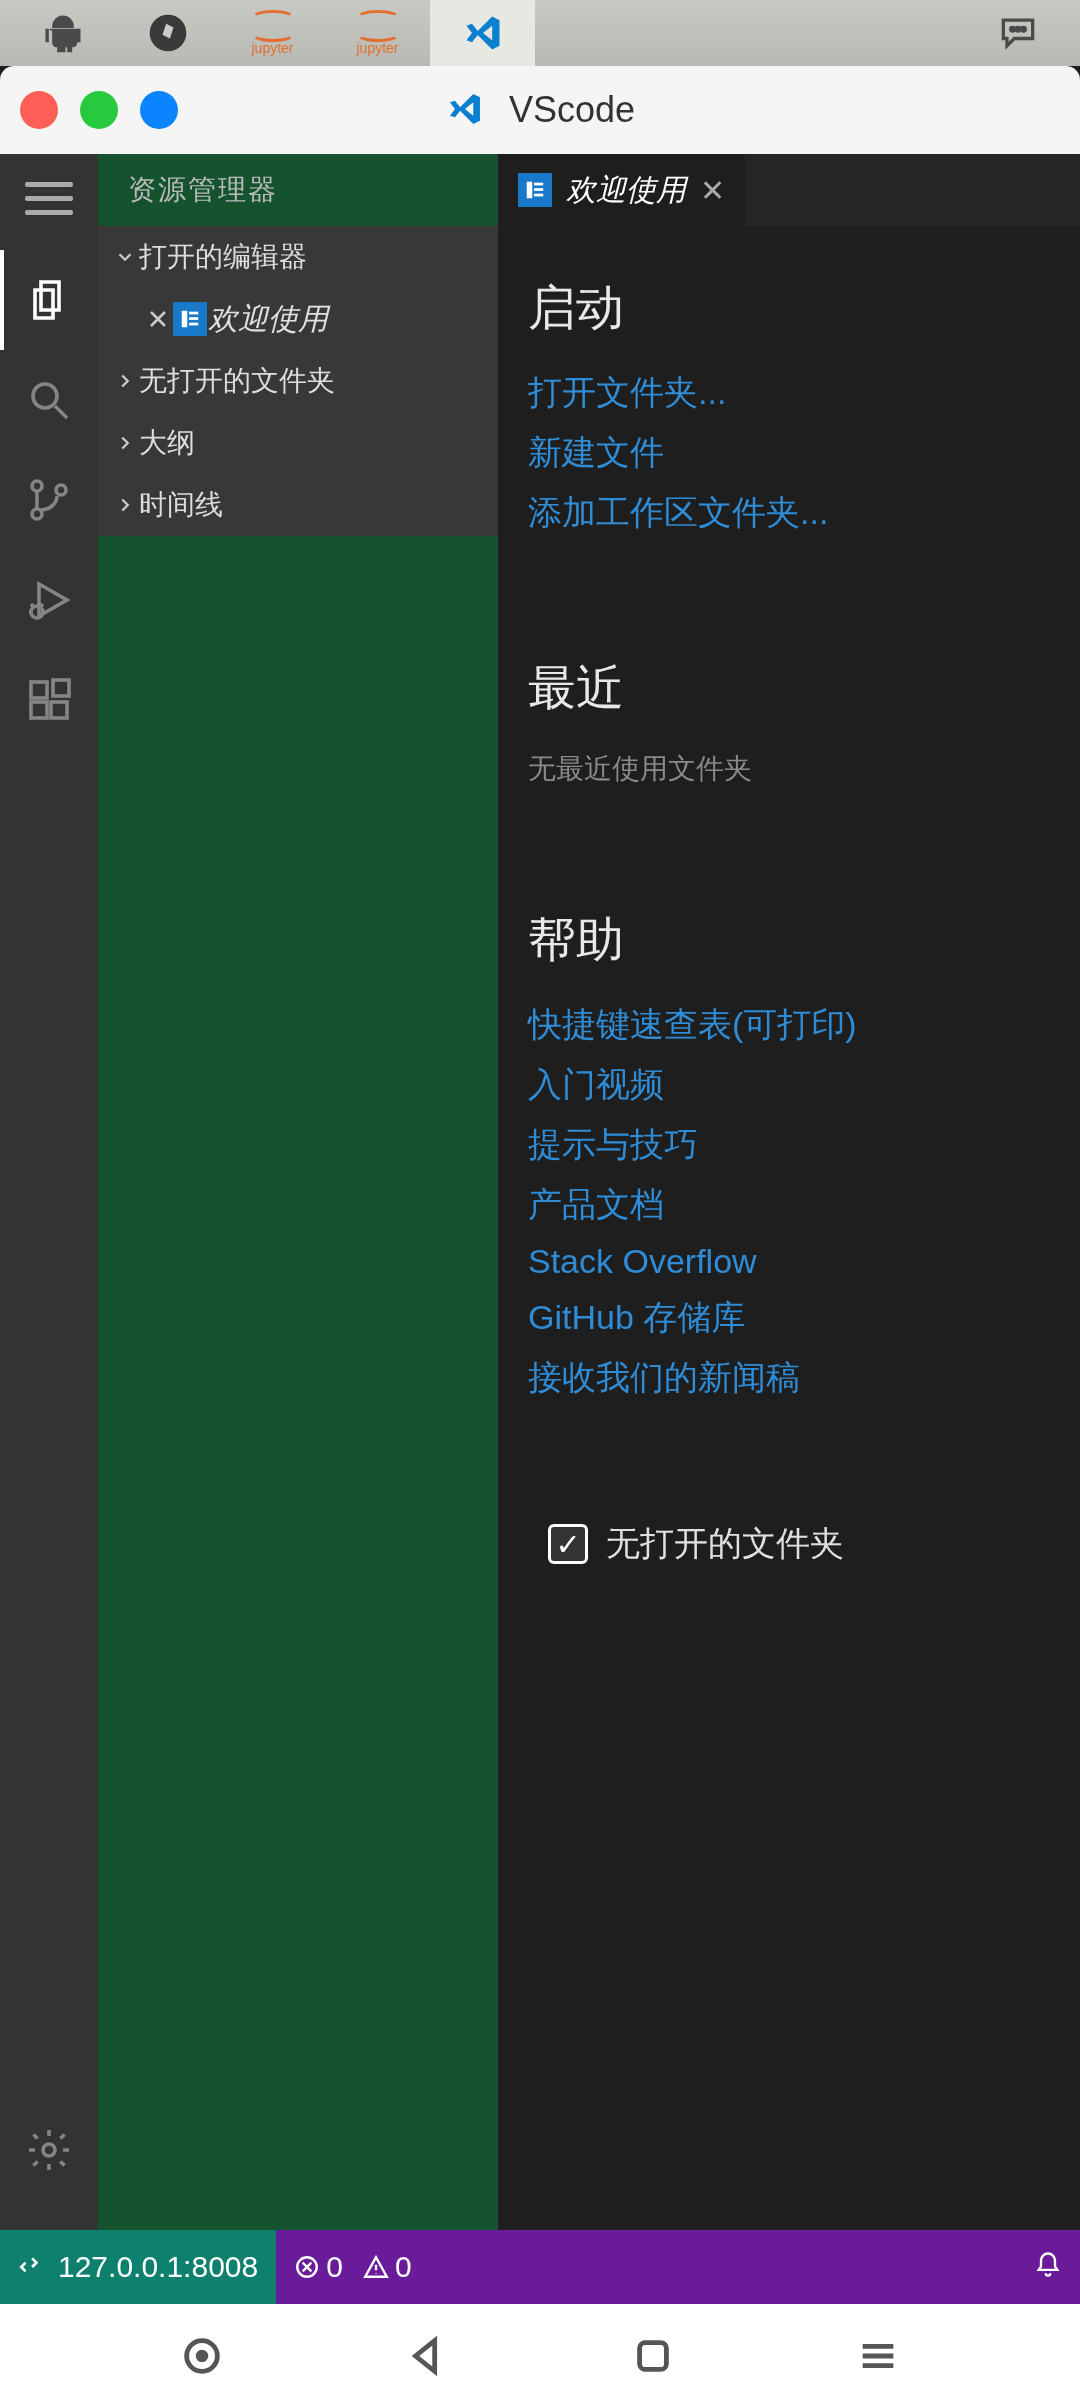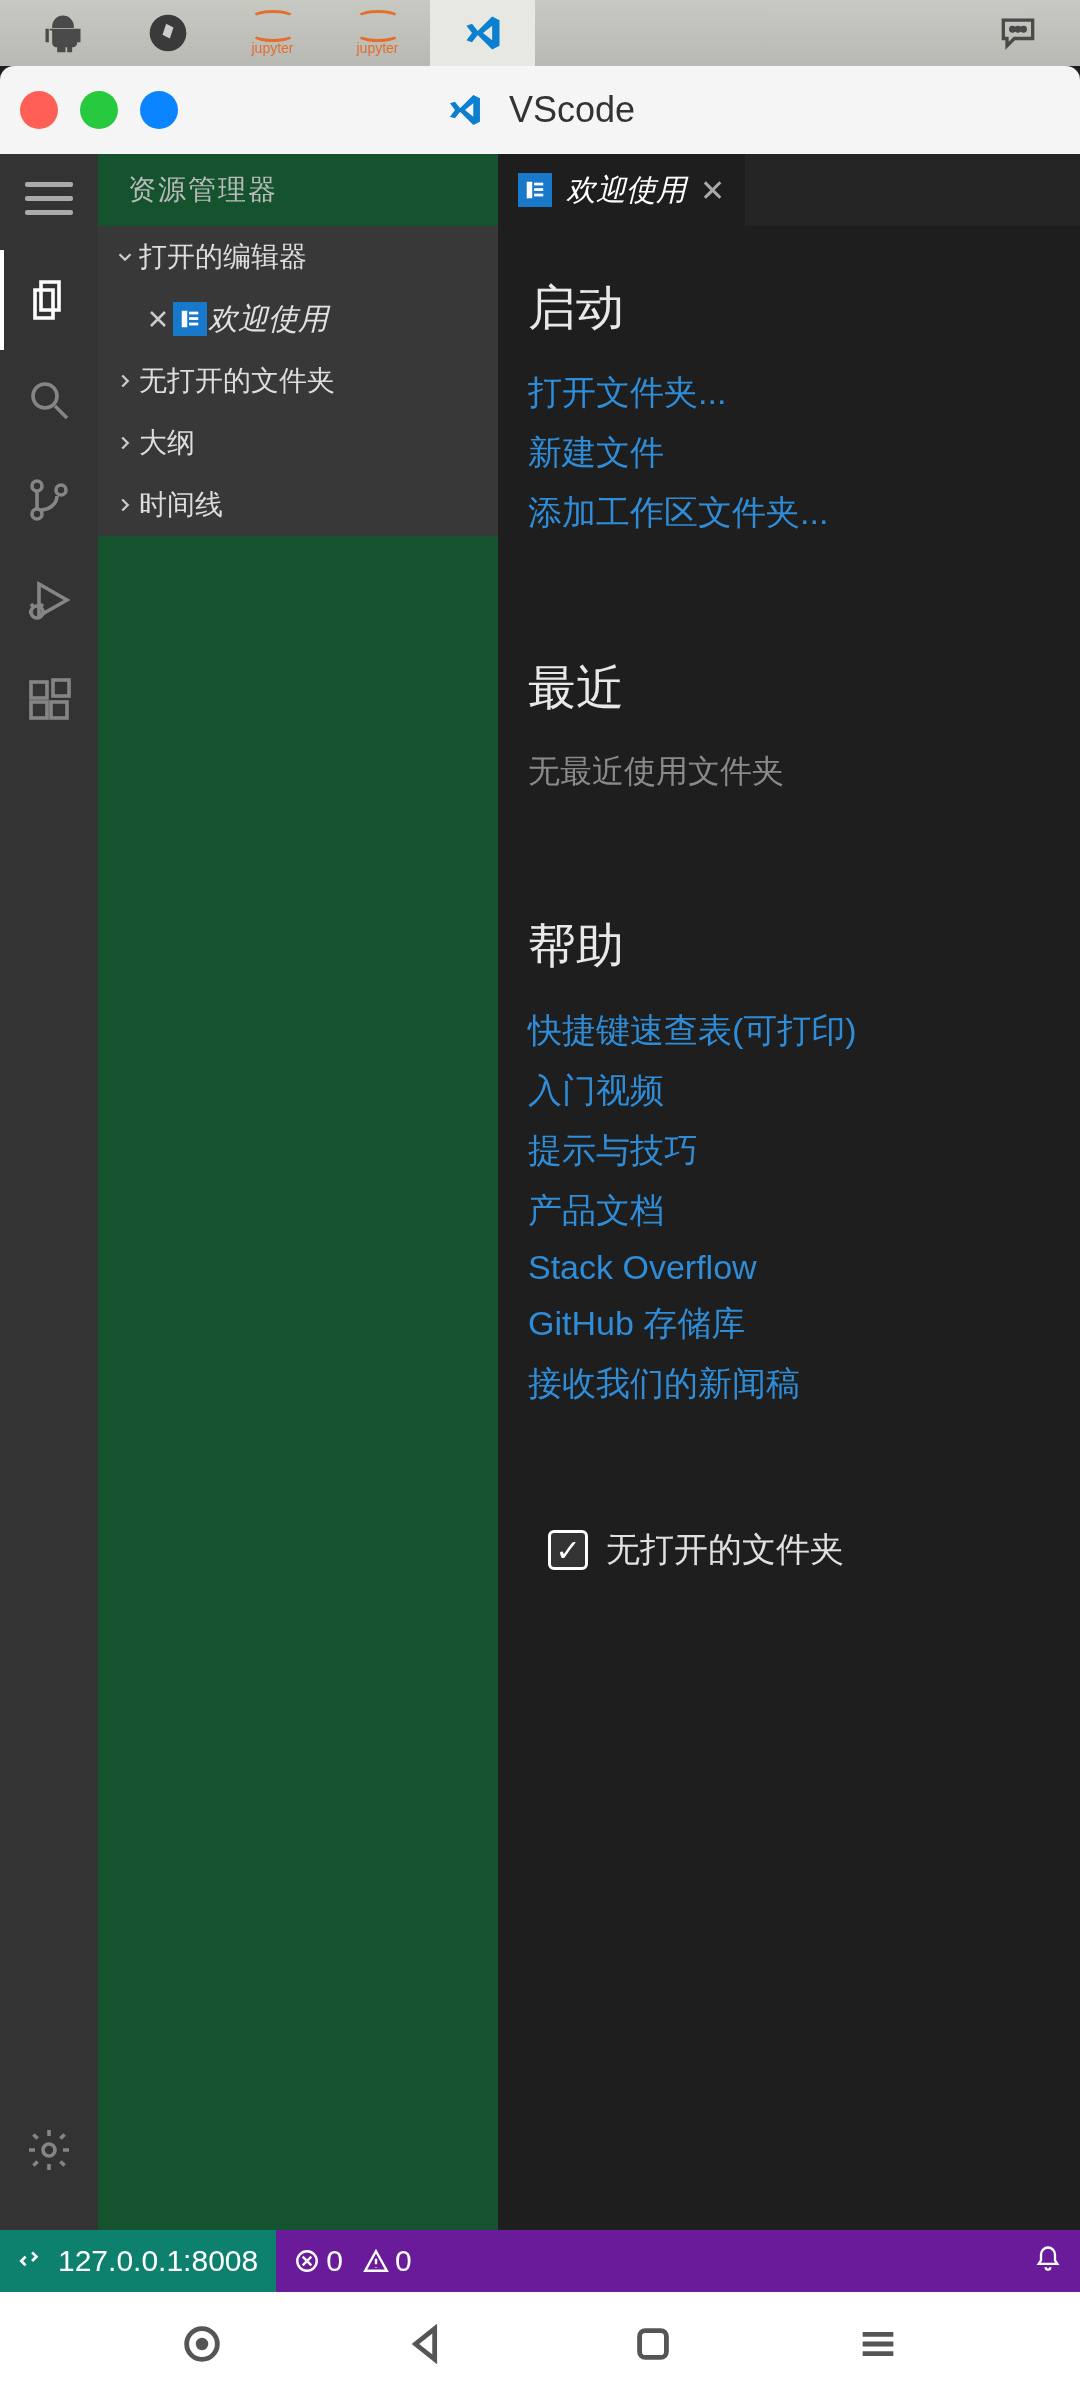--- a/index.html
+++ b/index.html
@@ -46,21 +46,20 @@
 .traffic-lights { display: flex; gap: 22px; }
 .traffic-light { width: 38px; height: 38px; border-radius: 50%; }
 .tl-red { background: #ff5f56; }
 .tl-yellow { background: #27c93f; }
 .tl-green { background: #0a84ff; }
 .window-title {
   position: absolute;
   left: 50%;
   transform: translateX(-50%);
   display: flex;
-  align-items: center;
   gap: 24px;
   font-size: 36px;
   color: #333;
 }
 
 
 .vscode-body {
   display: flex;
   height: calc(2400px - 66px - 88px - 62px - 108px);
   background: #252526;
@@ -212,21 +211,21 @@
   margin-bottom: 30px;
 }
 .section .link {
   display: block;
   font-size: 34px;
   color: #2f8cd7;
   margin-bottom: 14px;
   text-decoration: none;
 }
 .section .muted {
-  font-size: 32px;
+  font-size: 28px;
   color: #8a8a8a;
 }
 .welcome-check {
   display: flex;
   align-items: center;
   gap: 18px;
   font-size: 34px;
   color: #e0e0e0;
   margin-top: 40px;
   padding-left: 20px;
@@ -239,21 +238,21 @@
   background: #333;
   display: flex;
   align-items: center;
   justify-content: center;
   color: #fff;
   font-size: 30px;
 }
 
 
 .status-bar {
-  height: 62px;
+  height: 74px;
   display: flex;
   align-items: center;
   font-size: 30px;
   color: #fff;
 }
 .status-remote {
   background: #0d806e;
   height: 100%;
   display: flex;
   align-items: center;

